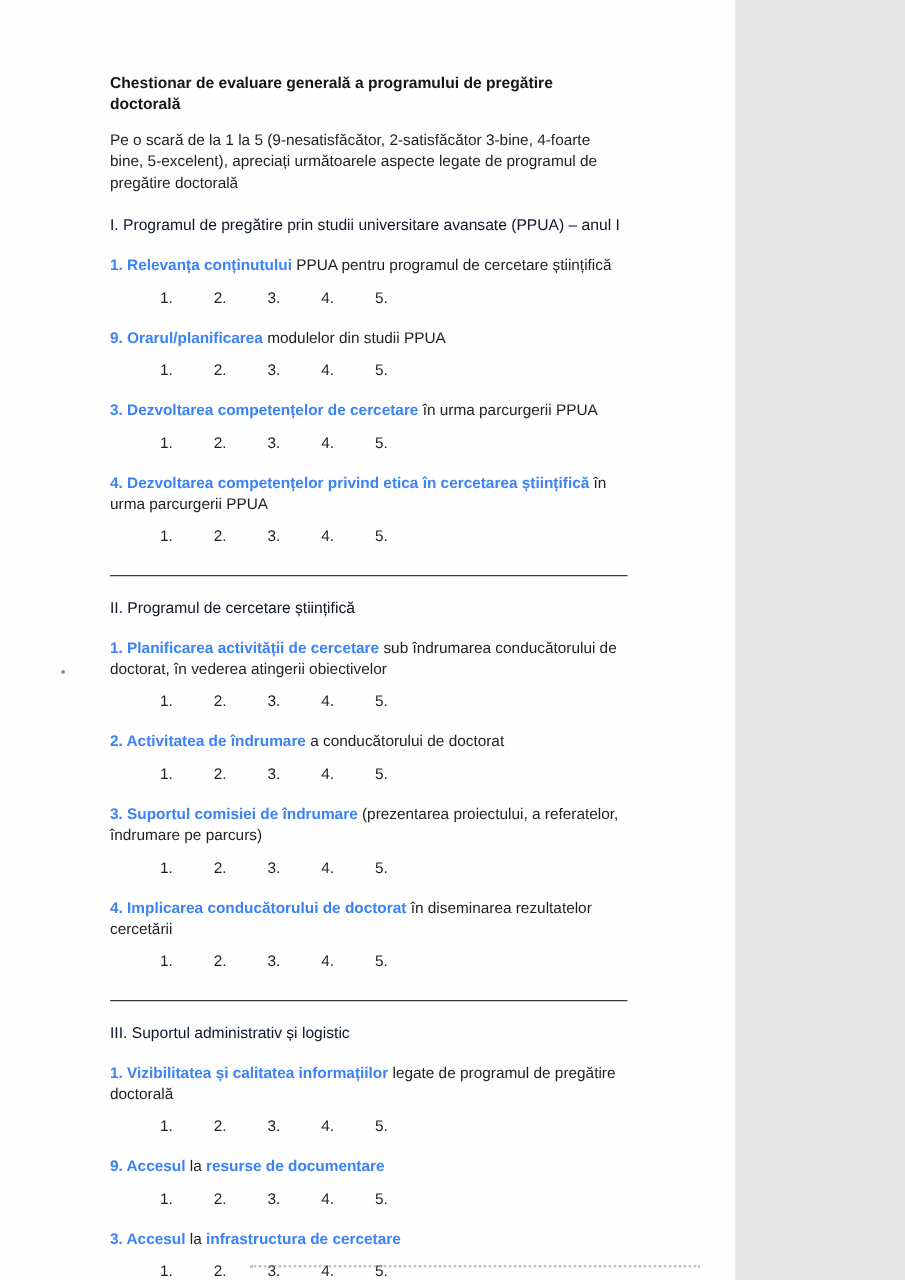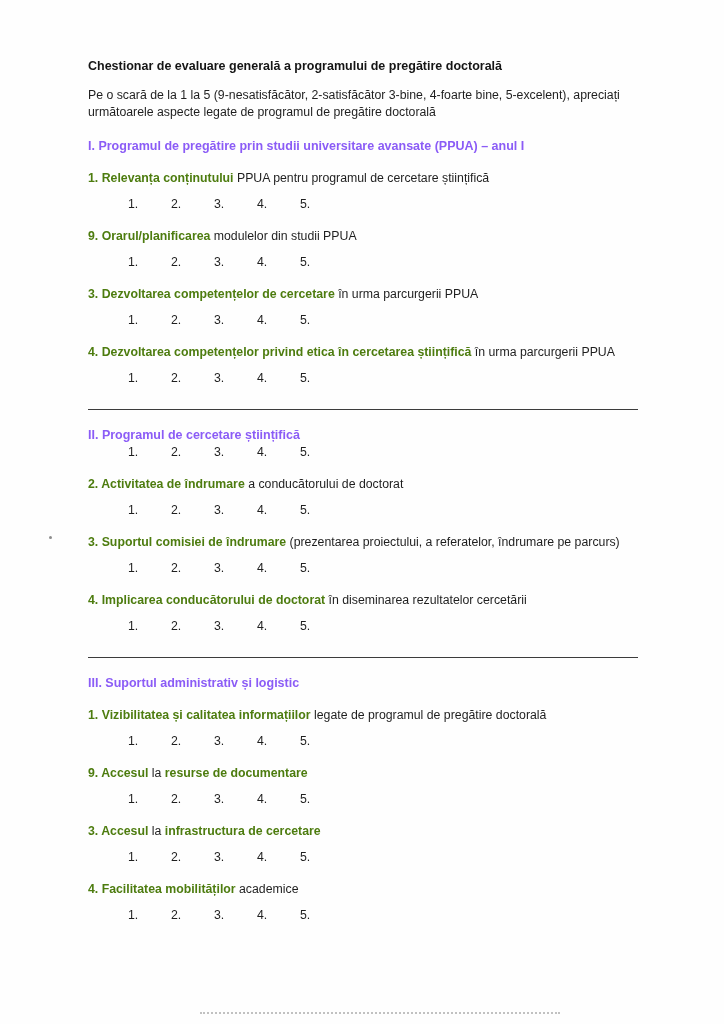--- a/index.html
+++ b/index.html
@@ -1,18 +1,18 @@
 <!DOCTYPE html>
 <html><head>
 <meta charset="utf-8">
 <style>
   html,body{margin:0;padding:0;background:#e8e8e8;}
   .page{
     position:relative;
-    width:724px;height:1024px;
+    width:588px;height:1024px;
     background:#fefefe;
     font-family:"Liberation Sans", sans-serif;
     color:#1f1f1f;
     overflow:hidden;
     box-sizing:border-box;
   }
   .content{
     position:absolute;
     left:88px; right:86px; top:58px;
     font-size:12.3px;
@@ -22,28 +22,28 @@
     font-weight:bold;
     font-size:12.5px;
     margin:0 0 12px 0;
     color:#151515;
   }
   .intro{
     margin:0 0 6px 0;
   }
   .sec{
     font-size:12.5px;
-    font-weight:bold;
-    color:#8b5cf6;
+    font-weight:normal;
+    color:#0f172a;
     margin:17px 0 0 0;
   }
   .item{
     margin:15px 0 9px 0;
   }
-  .item .b, .b{font-weight:bold;color:#4d7c0f;}
+  .item .b, .b{font-weight:bold;color:#3b82f6;}
   .scale{
     padding-left:40px;
     margin:0 0 6px 0;
     white-space:nowrap;
   }
   .scale span{
     display:inline-block;
     width:43px;
   }
   .rule{
@@ -88,20 +88,21 @@
 
       <p class="item"><span class="b">4. Dezvoltarea competențelor privind etica în cercetarea științifică</span><span> în urma parcurgerii PPUA</span></p>
       <div class="scale"><span>1.</span><span>2.</span><span>3.</span><span>4.</span><span>5.</span></div>
     </section>
 
     <hr class="rule">
 
     <section>
       <h2 class="sec">II. Programul de cercetare științifică</h2>
 
+      <p class="item"><span class="b">1. Planificarea activității de cercetare</span><span> sub îndrumarea conducătorului de doctorat, în vederea atingerii obiectivelor</span></p>
       <div class="scale"><span>1.</span><span>2.</span><span>3.</span><span>4.</span><span>5.</span></div>
 
       <p class="item"><span class="b">2. Activitatea de îndrumare</span><span> a conducătorului de doctorat</span></p>
       <div class="scale"><span>1.</span><span>2.</span><span>3.</span><span>4.</span><span>5.</span></div>
 
       <p class="item"><span class="b">3. Suportul comisiei de îndrumare</span><span> (prezentarea proiectului, a referatelor, îndrumare pe parcurs)</span></p>
       <div class="scale"><span>1.</span><span>2.</span><span>3.</span><span>4.</span><span>5.</span></div>
 
       <p class="item"><span class="b">4. Implicarea conducătorului de doctorat</span><span> în diseminarea rezultatelor cercetării</span></p>
       <div class="scale"><span>1.</span><span>2.</span><span>3.</span><span>4.</span><span>5.</span></div>

